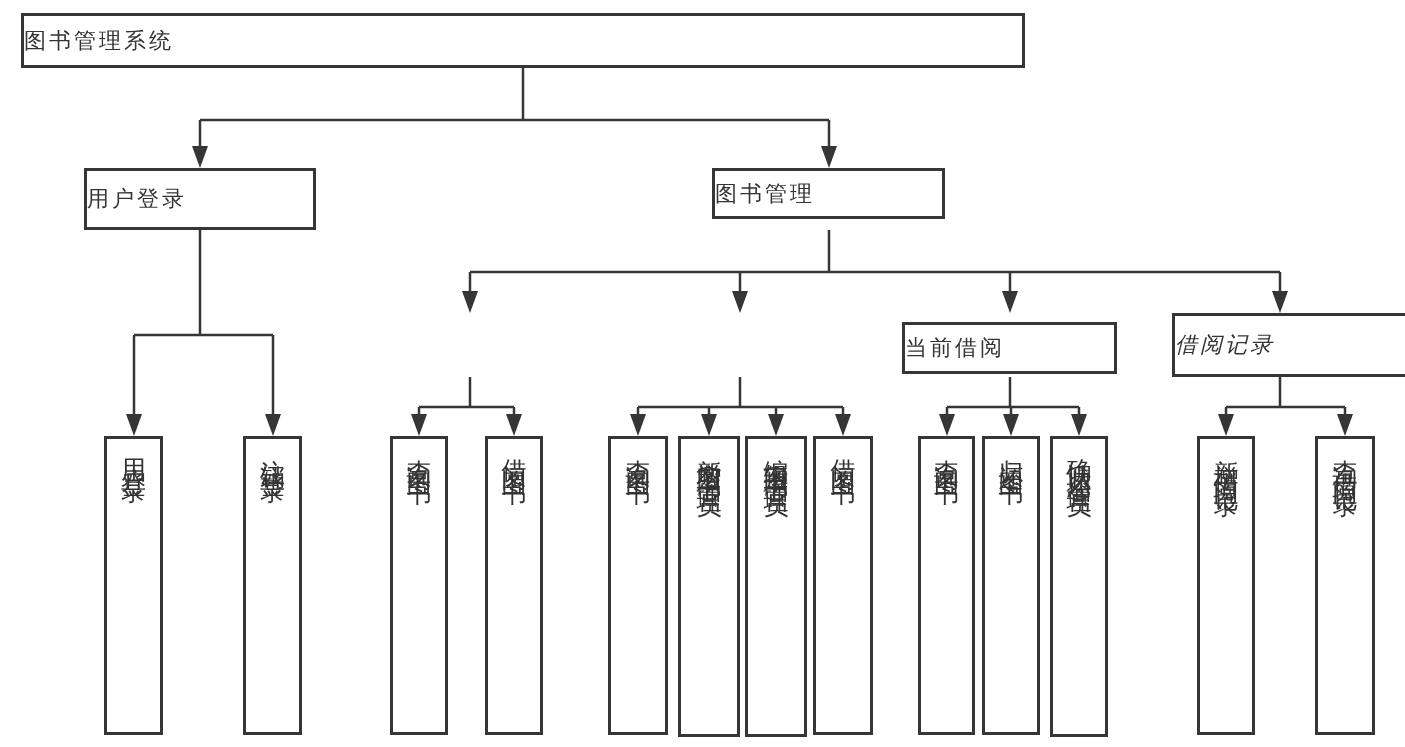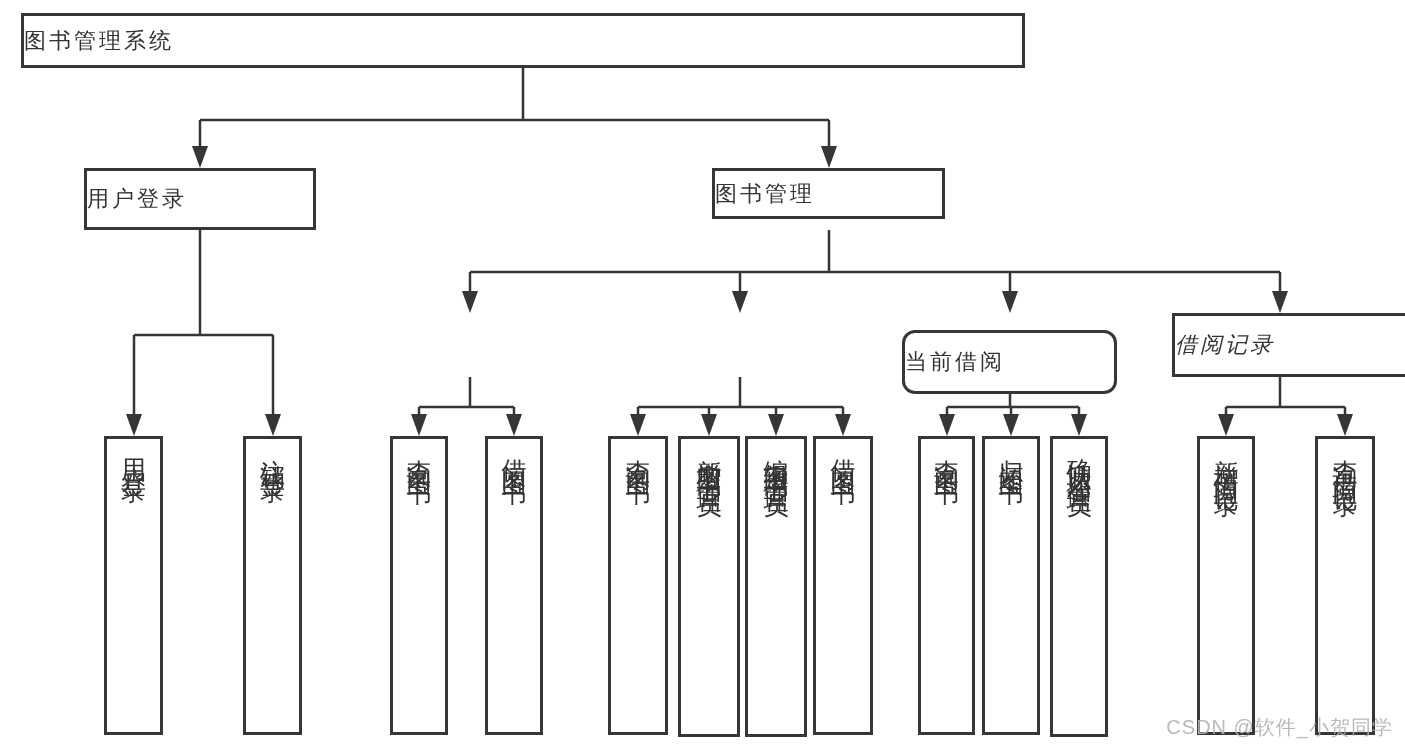--- a/index.html
+++ b/index.html
@@ -118,21 +118,21 @@
     <span>图书管理系统</span>
   </div>
 
   <div class="node hbox" style="left:84px; top:168px; width:232px; height:62px;">
     <span>用户登录</span>
   </div>
   <div class="node hbox" style="left:712px; top:168px; width:233px; height:51px;">
     <span>图书管理</span>
   </div>
 
-  <div class="node hbox" style="left:902px; top:330px; width:215px; height:64px;border-radius:13px;">
+  <div class="node hbox" style="left:902px; top:322px; width:215px; height:52px;">
     <span>当前借阅</span>
   </div>
   <div class="node hbox" style="left:1172px; top:313px; width:248px; height:64px;font-style:italic;">
     <span>借阅记录</span>
   </div>
 
   <div class="node vbox" style="left:104px; top:436px; width:59px; height:299px;">
     <span>用户登录</span>
   </div>
   <div class="node vbox" style="left:243px; top:436px; width:59px; height:299px;">
@@ -169,15 +169,14 @@
     <span>确认归还（管理员）</span>
   </div>
 
   <div class="node vbox" style="left:1197px; top:436px; width:58px; height:299px;">
     <span>新增借阅记录</span>
   </div>
   <div class="node vbox" style="left:1315px; top:436px; width:60px; height:299px;">
     <span>查询借阅记录</span>
   </div>
 
-  <div class="watermark">CSDN @软件_小贺同学</div>
 
 </div>
 
 </body></html>

